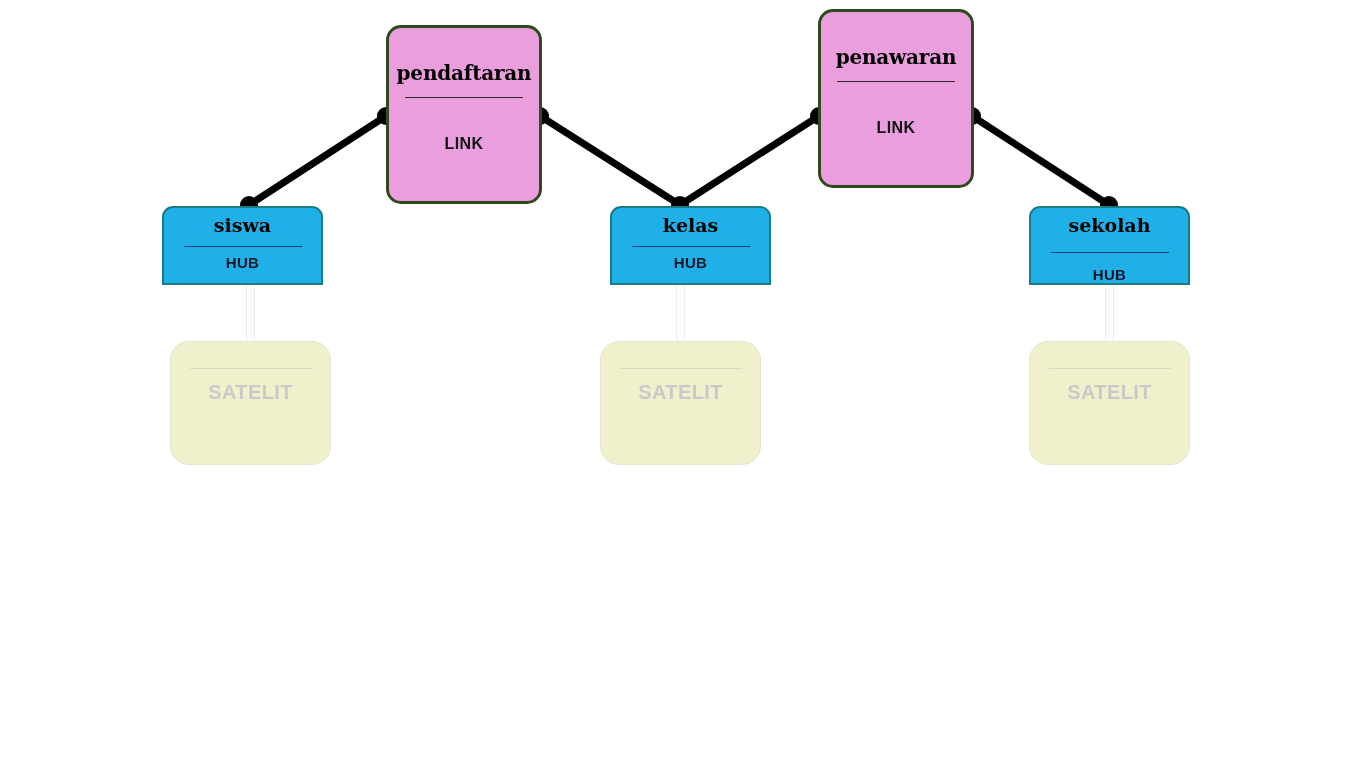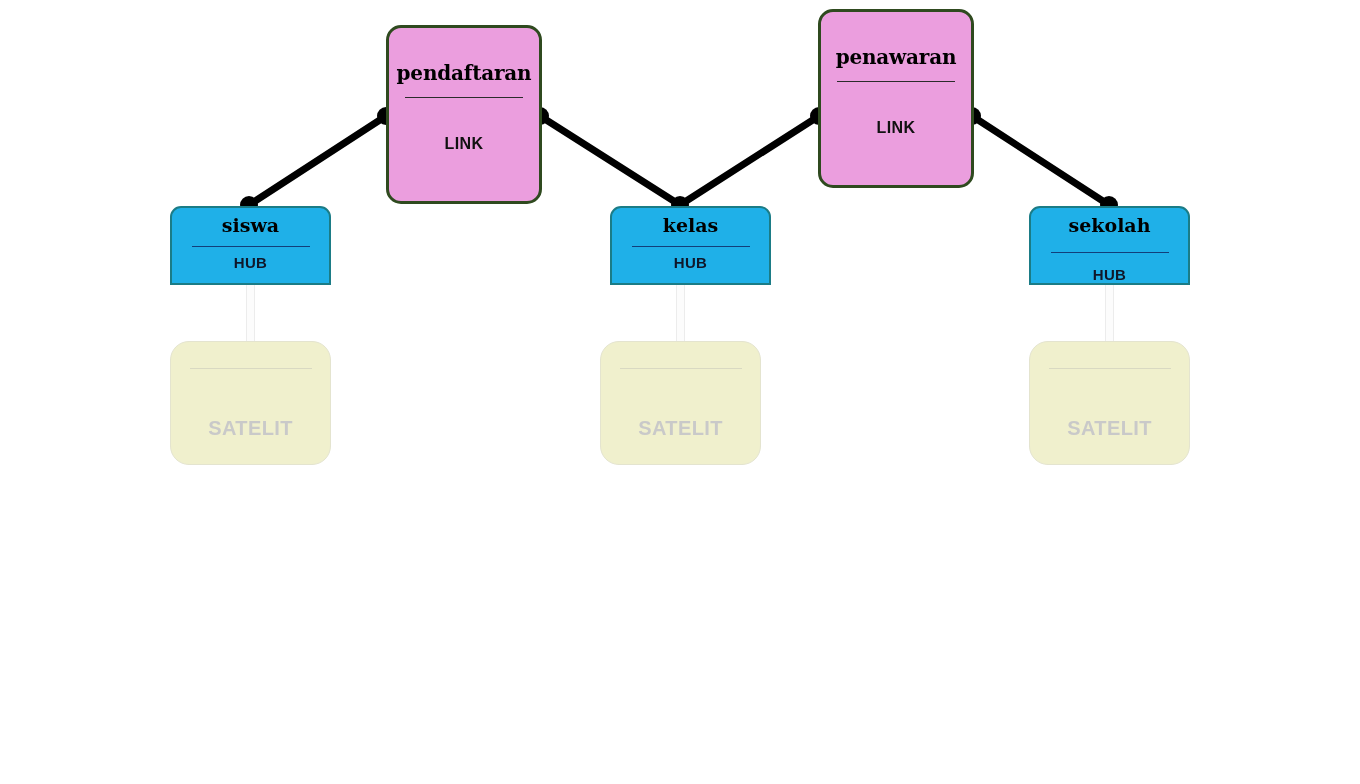--- a/index.html
+++ b/index.html
@@ -127,21 +127,20 @@
   
   .node-satellite {
     width: 161px;
     height: 124px;
     background: #f0f0cd;
     border: 1px solid #e4e4cf;
     border-radius: 19px;
     justify-content: flex-start;
     padding-top: 26px;
     z-index: 2;
-    gap: 36px;
   }
   .node-satellite .node-divider {
     width: 122px;
     height: 0;
     border-top: 1px solid #d9d9c2;
     margin-bottom: 12px;
   }
   .node-satellite .node-kind {
     font-family: "Liberation Sans", sans-serif;
     font-weight: bold;
@@ -182,21 +181,21 @@
     <div class="node-divider"></div>
     <div class="node-kind">LINK</div>
   </div>
 
   <div class="node node-link" style="left:818px; top:9px;">
     <div class="node-title">penawaran</div>
     <div class="node-divider"></div>
     <div class="node-kind">LINK</div>
   </div>
 
-  <div class="node node-hub" style="left:170px; top:206px;">
+  <div class="node node-hub" style="left:162px; top:206px;">
     <div class="node-title">siswa</div>
     <div class="node-divider"></div>
     <div class="node-kind">HUB</div>
   </div>
 
   <div class="node node-hub" style="left:600px; top:206px;margin-left:10px;">
     <div class="node-title">kelas</div>
     <div class="node-divider"></div>
     <div class="node-kind">HUB</div>
   </div>

